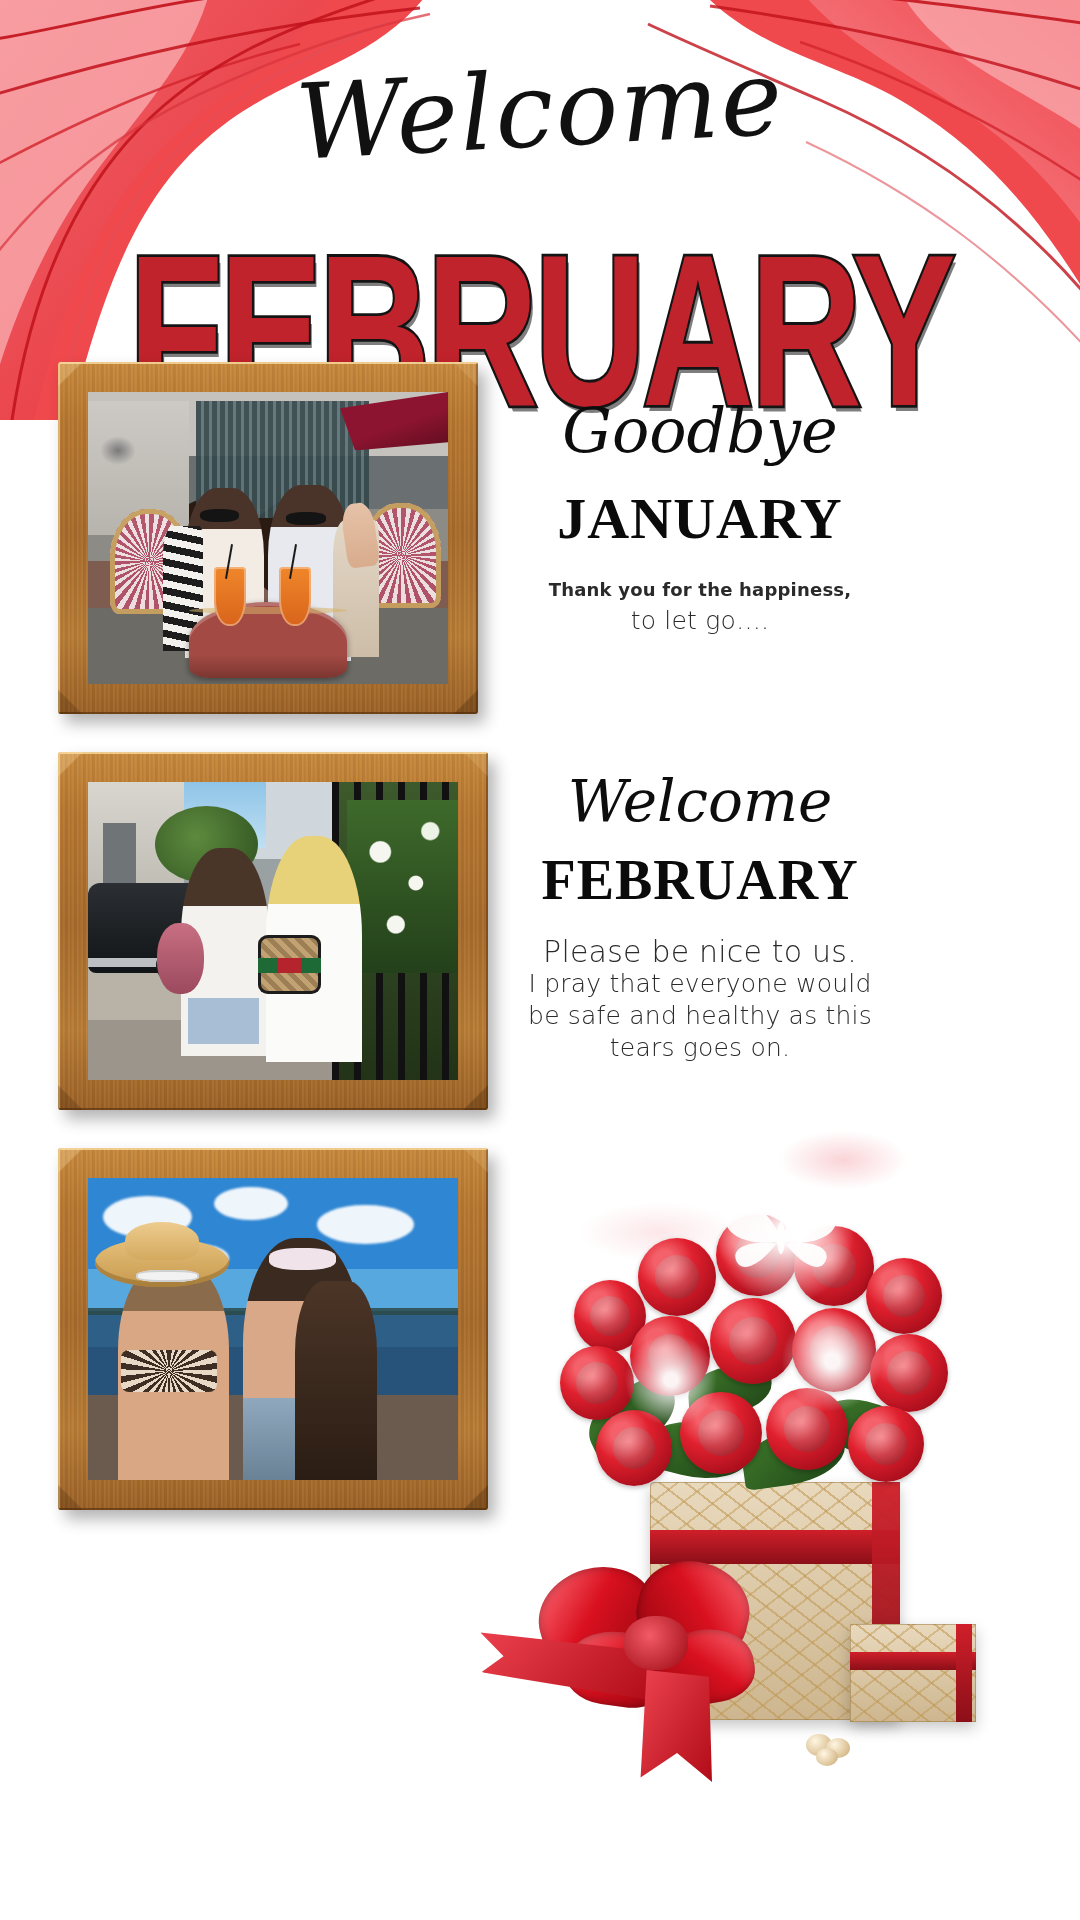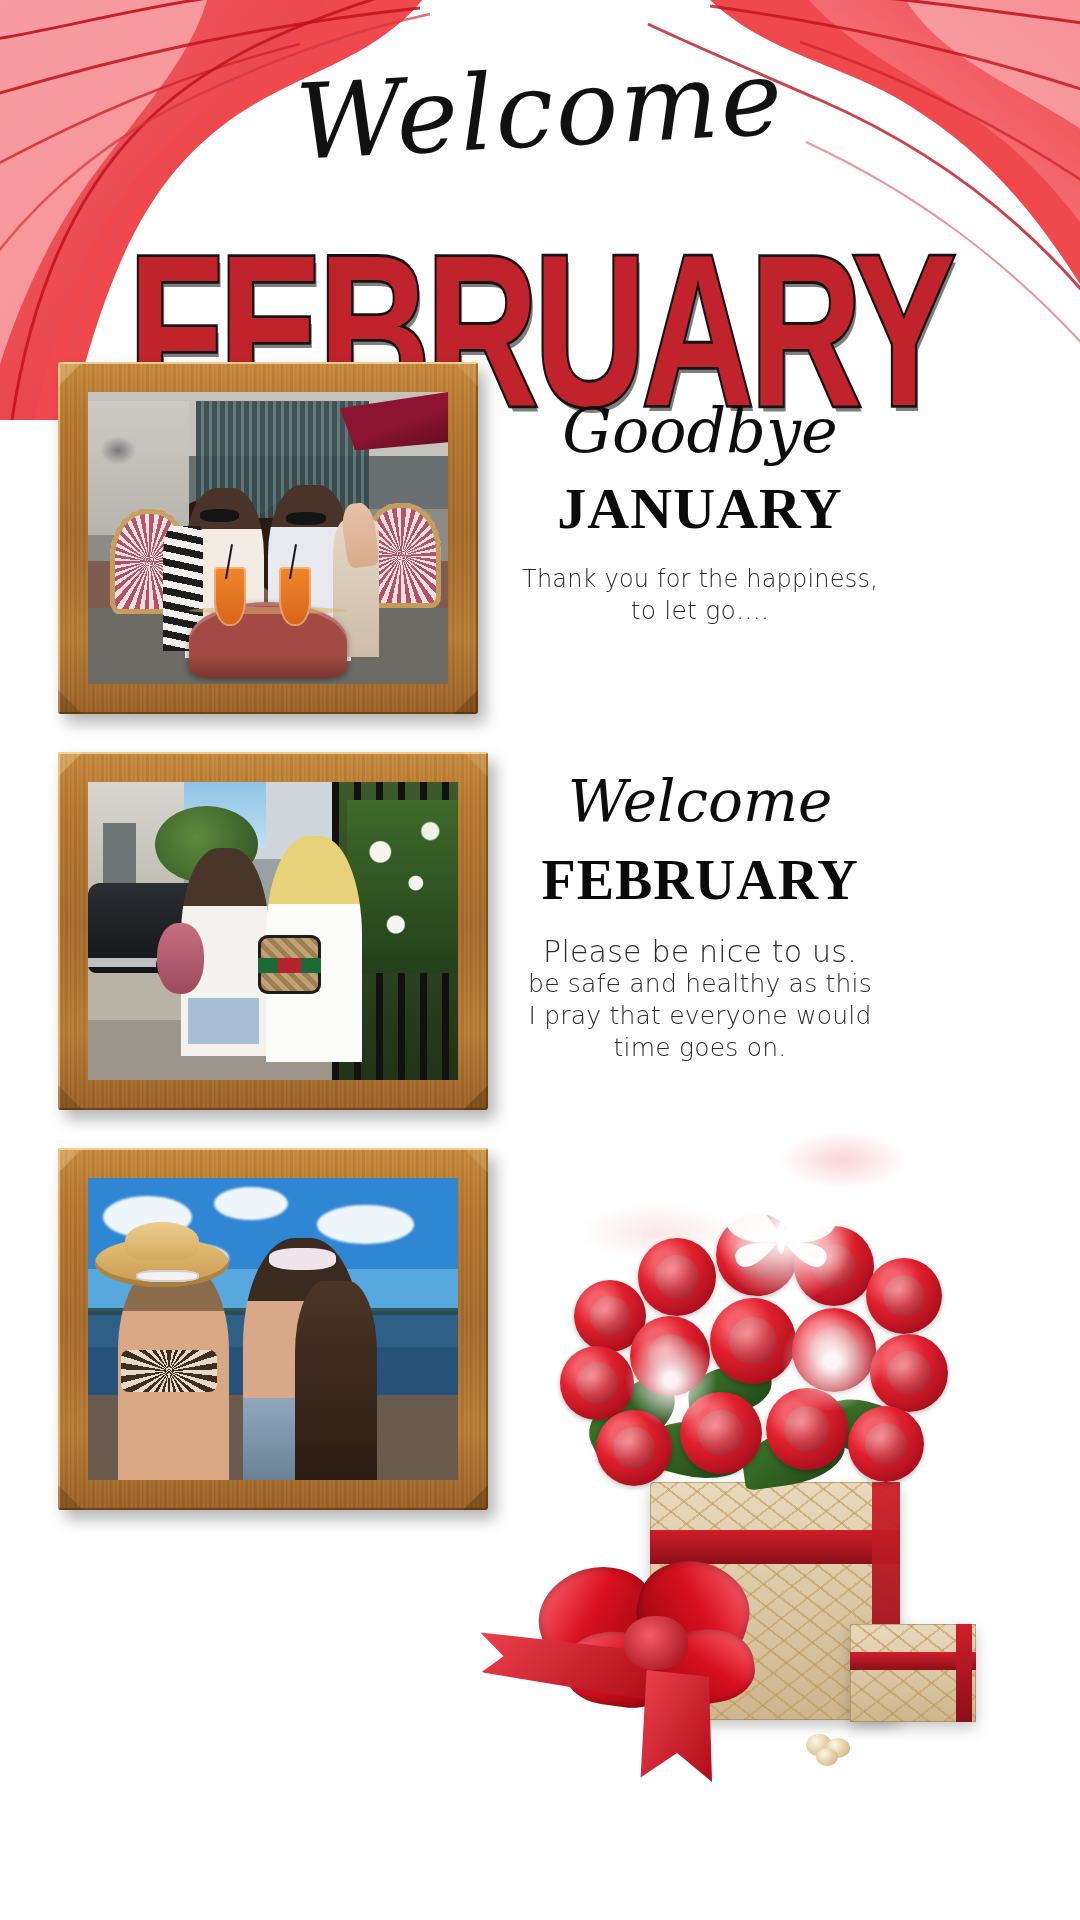--- a/index.html
+++ b/index.html
@@ -337,35 +337,35 @@
             <u></u>
             <i></i>
           </div>
         <div class="p3-hair"></div>
       </div>
     </div>
   </div>
 
   <div class="txtblk" style="left:500px;top:400px;width:400px;">
     <div class="script" style="font-size:62px;">Goodbye</div>
-    <div class="serifcap" style="font-size:58px;margin-top:18px;text-align:center;">JANUARY</div>
+    <div class="serifcap" style="font-size:58px;margin-top:28px;text-align:center;">JANUARY</div>
     <div style="margin-top:26px;">
-      <div class="body-line" style="font-size:24px;line-height:31px;">Thank you for the happiness,</div>
+      <div class="body-line" style="font-size:18px;line-height:31px;font-weight:bold;">Thank you for the happiness,</div>
       <div class="body-line" style="font-size:25px;line-height:31px;">to let go….</div>
     </div>
   </div>
 
   <div class="txtblk" style="left:500px;top:772px;width:400px;">
     <div class="script" style="font-size:58px;">Welcome</div>
     <div class="serifcap" style="font-size:56px;margin-top:22px;">FEBRUARY</div>
     <div style="margin-top:28px;">
       <div class="body-line" style="font-size:30px;line-height:32px;">Please be nice to us.</div>
+      <div class="body-line" style="font-size:25px;line-height:32px;">I pray that everyone would</div>
       <div class="body-line" style="font-size:25px;line-height:32px;">be safe and healthy as this</div>
-      <div class="body-line" style="font-size:25px;line-height:32px;">I pray that everyone would</div>
-      <div class="body-line" style="font-size:25px;line-height:32px;">time goes on.</div>
+      <div class="body-line" style="font-size:25px;line-height:32px;">tears goes on.</div>
     </div>
   </div>
 
   <div class="roses" style="left:520px;top:1130px;width:560px;height:790px;">
 
     <div class="sparkle" style="left:258px;top:0px;width:130px;height:60px;background:radial-gradient(ellipse,rgba(246,176,182,.55),rgba(255,255,255,0) 70%);"></div>
     <div class="sparkle" style="left:58px;top:72px;width:160px;height:60px;background:radial-gradient(ellipse,rgba(246,186,192,.35),rgba(255,255,255,0) 70%);"></div>
 
     <div class="giftbox" style="left:130px;top:352px;width:250px;height:238px;border-radius:4px;"></div>
     <div class="giftband" style="left:130px;top:400px;width:250px;height:34px;"></div>

